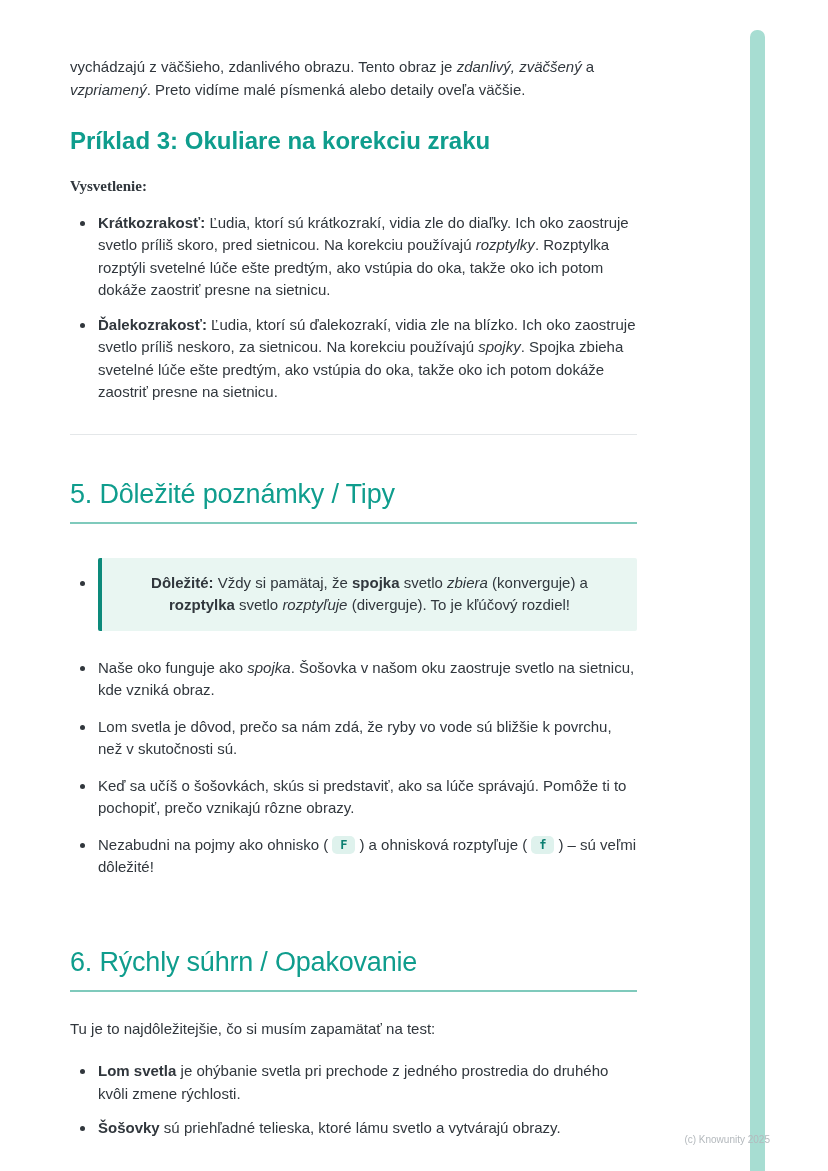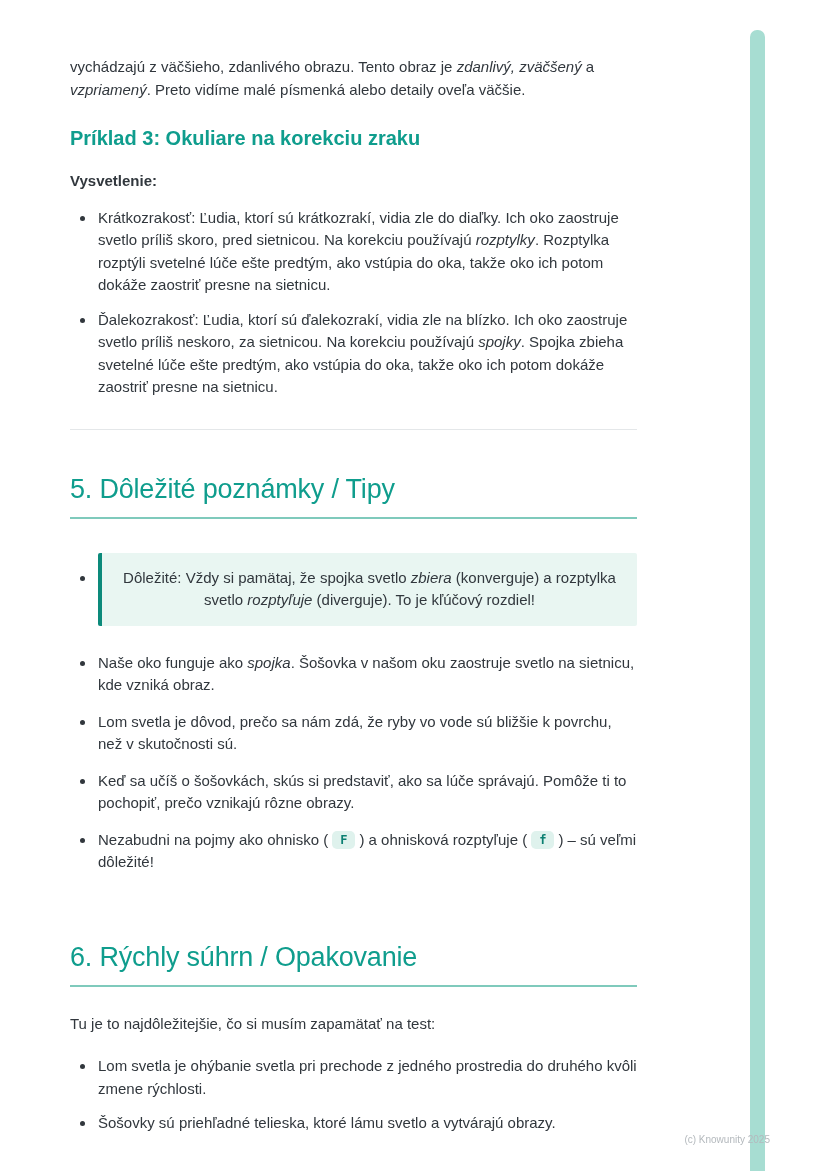--- a/index.html
+++ b/index.html
@@ -21,29 +21,30 @@
     top: 0;
     width: 567px;
     padding-top: 56px;
   }
   .body-text {
     font-size: 15px;
     line-height: 1.5;
     margin: 0;
   }
   .sub-heading {
-    font-size: 20px;
+    font-size: 24px;
     font-weight: 700;
     color: var(--accent, #0f9d8d);
     margin: 26px 0 0 0;
   }
   .bold-label {
     font-size: 15px;
     font-weight: 700;
     margin: 20px 0 0 0;
+    font-family: Liberation Serif, serif;
   }
   .bullet-list {
     margin: 14px 0 0 0;
     padding: 0 0 0 26px;
     list-style: disc;
   }
   .bullet-list li {
     font-size: 15px;
     line-height: 1.5;
     margin: 0 0 12px 0;
@@ -90,21 +91,21 @@
   .section6-heading {
     margin-top: 68px;
   }
   .intro-line {
     margin: 26px 0 12px 0;
   }
   .summary-list {
     margin-top: 20px;
   }
   
-  .seg-b { font-weight: 400; }
+  .seg-b { font-weight: 700; }
   .seg-i { font-style: italic; }
   .seg-code {
     display: inline-block;
     font-family: "DejaVu Sans Mono", "Liberation Mono", monospace;
     font-size: 12px;
     font-weight: 700;
     color: var(--code_text, #0b7f71);
     background: var(--code_bg, #dff2ed);
     border-radius: 5px;
     padding: 2px 8px;

